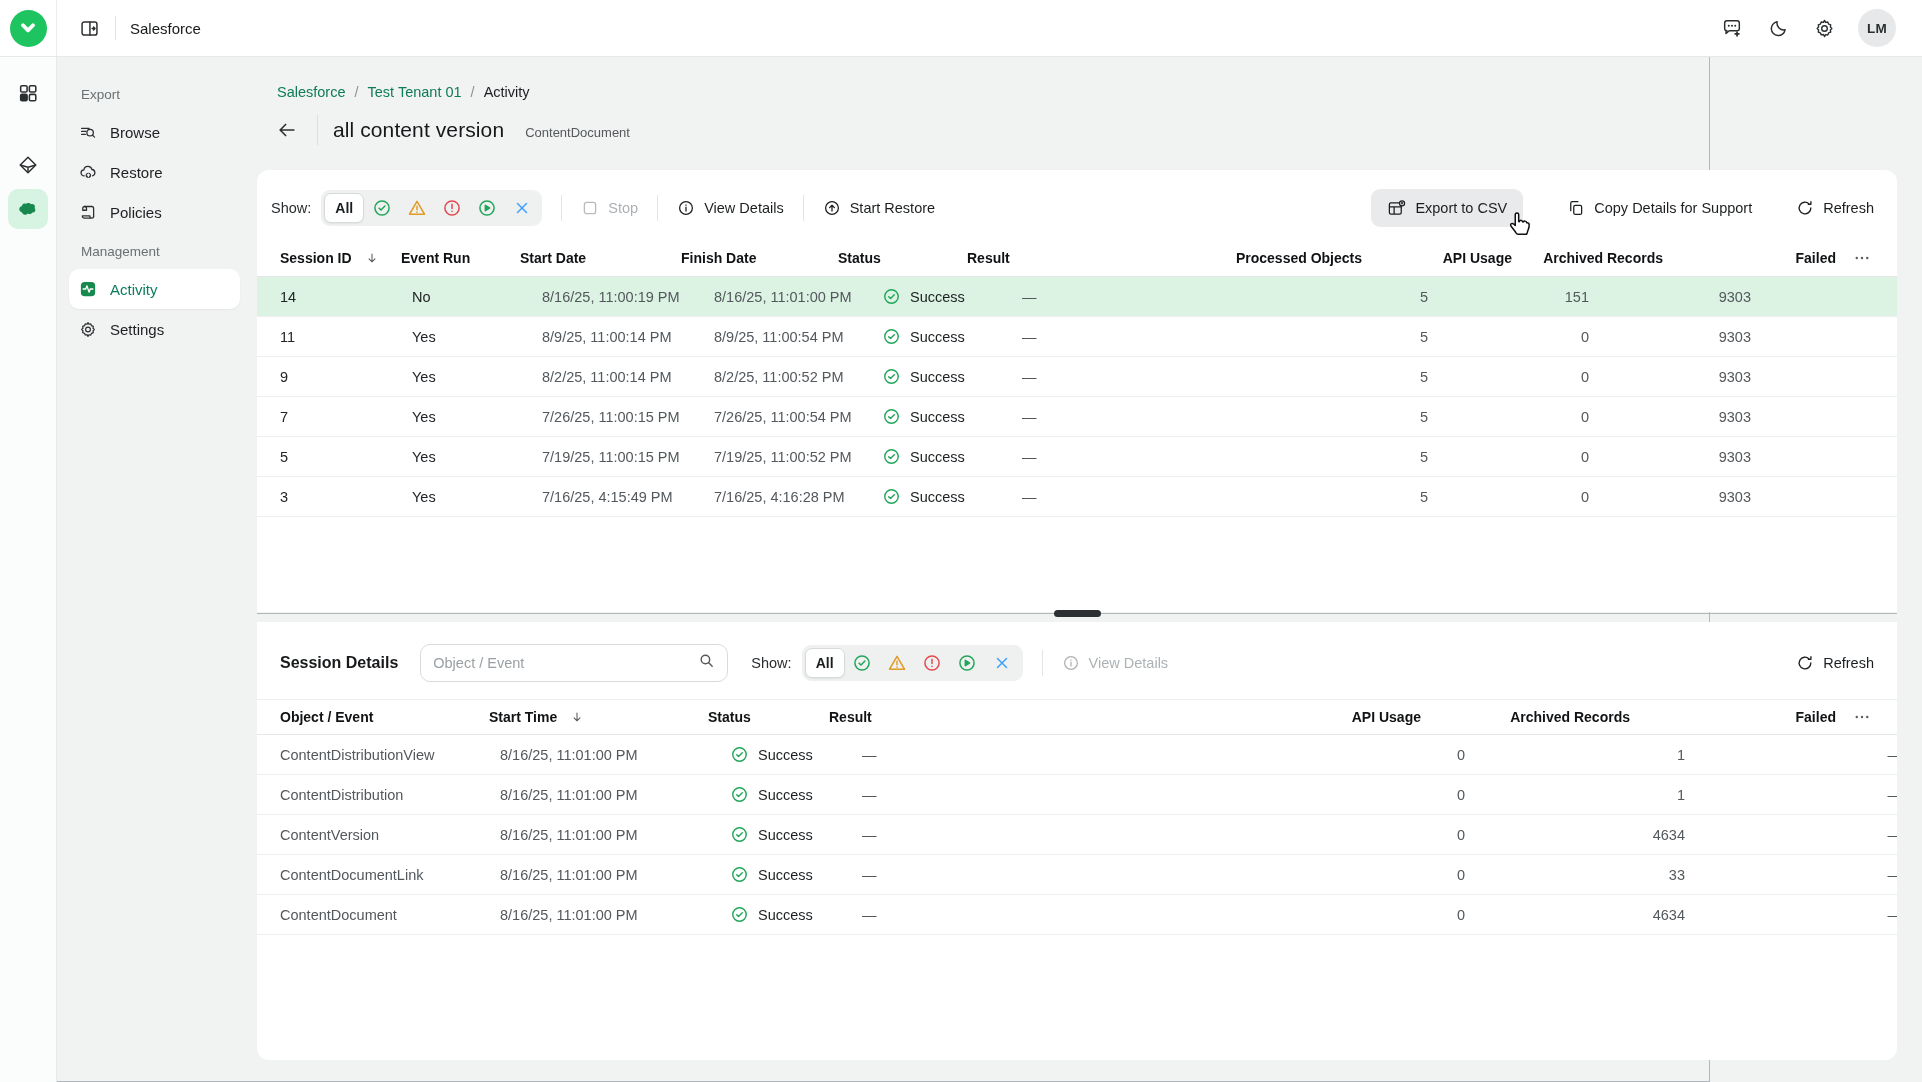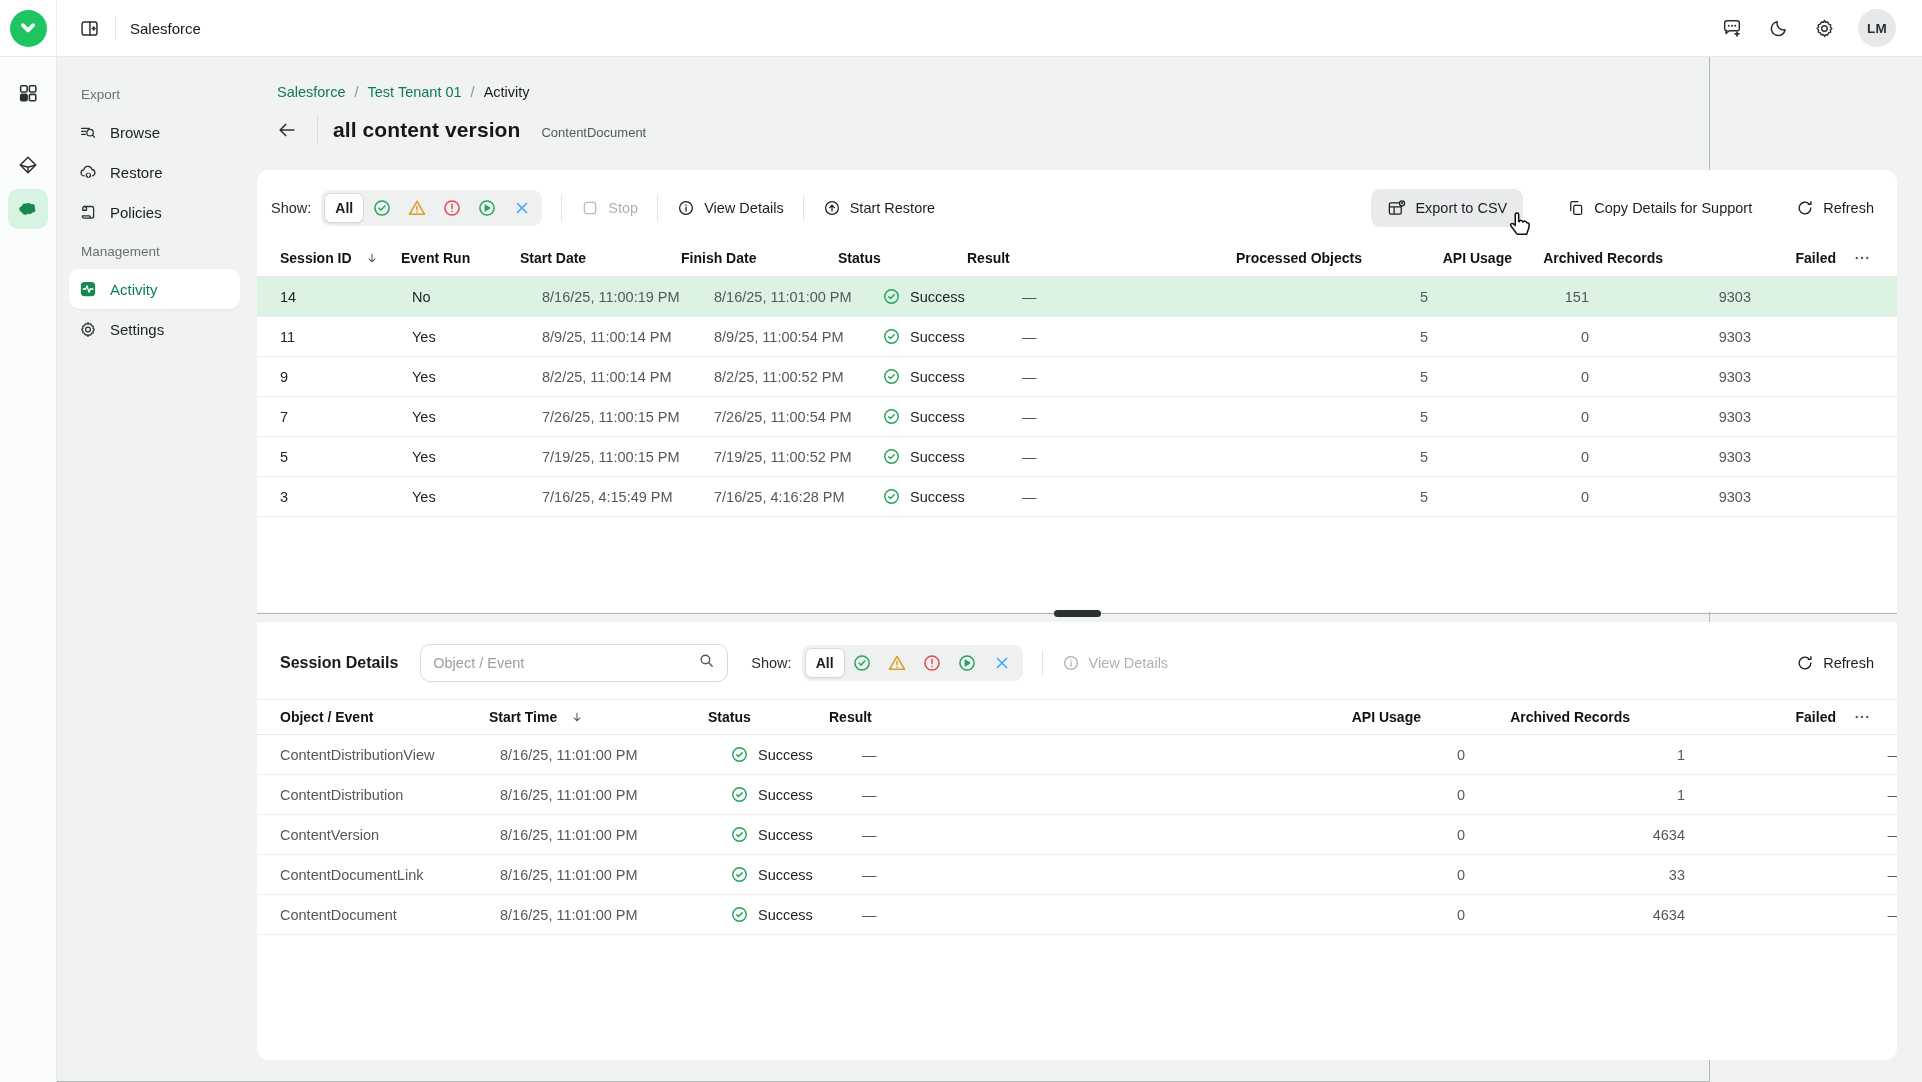--- a/index.html
+++ b/index.html
@@ -38,21 +38,21 @@
 
   
   .content { position:absolute; left:257px; top:57px; width:1640px; }
   .breadcrumb { display:flex; align-items:center; gap:9px; padding:27px 0 0 20px; font-size:14.5px; }
   .breadcrumb .bc-link { color:#0e7b55; }
   .breadcrumb .bc-sep { color:#8d9295; }
   .breadcrumb .bc-current { color:#1b1e20; }
   .titlebar { display:flex; align-items:center; padding-left:13px; margin-top:13px; height:34px; }
   .back-arrow { width:34px; height:34px; display:flex; align-items:center; justify-content:center; }
   .title-sep { width:1px; height:30px; background:#dcdedf; margin:0 15px 0 13px; }
-  .page-title { font-size:21px; font-weight:bold; color:#151718; letter-spacing:.1px; }
+  .page-title { font-size:21px; font-weight:normal; color:#151718; letter-spacing:.1px; }
   .page-subtitle { font-size:13px; color:#55595d; margin-left:21px; padding-top:5px; }
 
   
   .card1 { position:absolute; left:257px; top:170px; width:1640px; height:442px; background:#fff; border-radius:12px 12px 0 0; overflow:hidden; }
   .card2 { position:absolute; left:257px; top:622px; width:1640px; height:438px; background:#fff; border-radius:0 0 12px 12px; overflow:hidden; }
   .resizer-line { position:absolute; left:257px; top:613px; width:1640px; height:1px; background:#b3b7b9; }
   .resizer-handle { position:absolute; left:1054px; top:610px; width:47px; height:7px; border-radius:4px; background:#2c3033; }
 
   
   .toolbar { height:70px; display:flex; align-items:center; padding:6px 23px 0 14px; }

